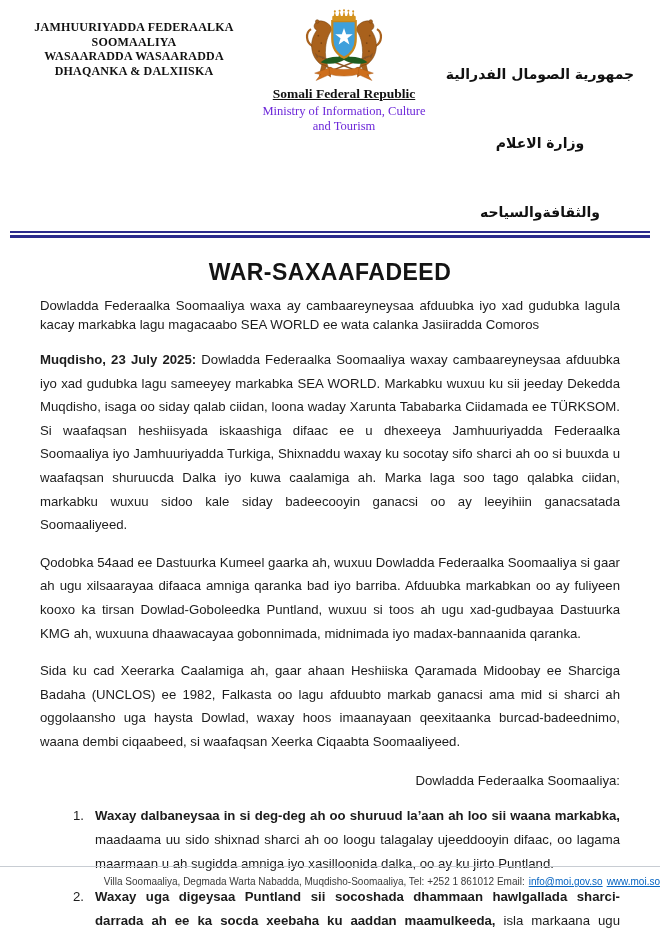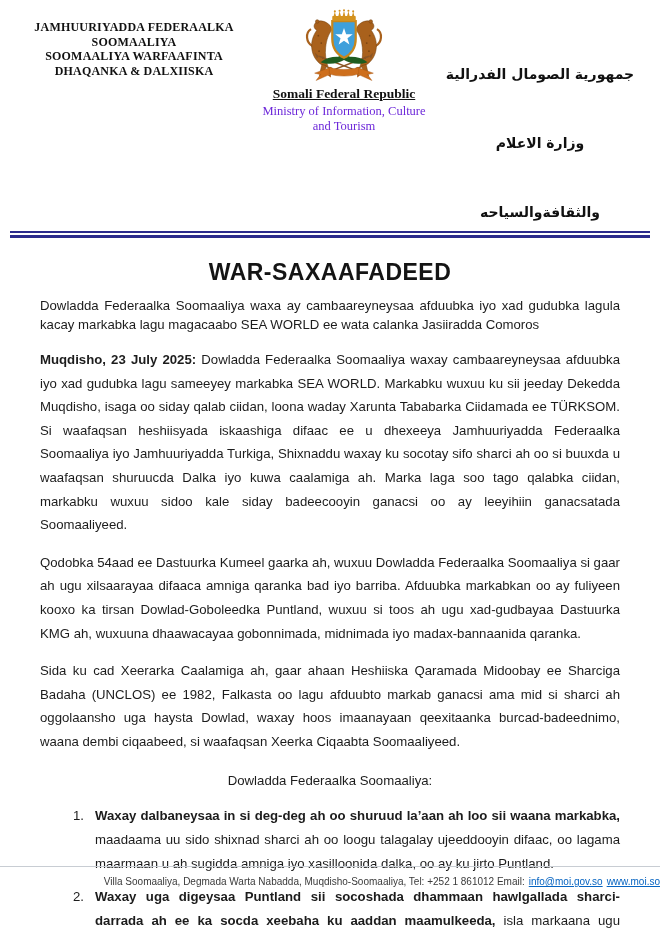--- a/index.html
+++ b/index.html
@@ -29,21 +29,21 @@
   .rule{margin:8px 10px 0 10px;height:2px;border-top:2px solid #2b2b8c;border-bottom:3px solid #2b2b8c;}
   
   .doc-title{
     text-align:center;margin-top:21px;
     font-size:23px;font-weight:bold;letter-spacing:.5px;color:#141414;
   }
   .content{margin:0 40px;font-size:13.2px;text-align:justify;}
   .intro{margin-top:10px;line-height:19px;}
   .para{margin-top:14px;line-height:23.6px;}
   .bold{font-weight:bold;}
-  .list-heading{margin-top:17px;line-height:20px;text-align:center;}
+  .list-heading{margin-top:17px;line-height:20px;text-align:right;}
   .olist{margin-top:4px;}
   .oitem{display:flex;margin-top:9px;line-height:24px;}
   .oitem .num{flex:none;margin-left:33px;width:22px;text-align:left;}
   .oitem .txt{flex:1;text-align:justify;}
   
   .footer-rule{position:absolute;left:0;right:0;top:866px;border-top:1px solid #c8cdd3;}
   .footer{
     position:absolute;left:0;right:0;top:876px;text-align:right;
     font-size:10px;color:#3a3a3a;font-family:Liberation Sans, sans-serif;
   }
@@ -51,21 +51,21 @@
 </style>
 </head>
 <body>
 
 <div class="page">
 
   <div class="header">
     <div class="h-left">
       <span>JAMHUURIYADDA FEDERAALKA</span>
       <span>SOOMAALIYA</span>
-      <span>SOOMAALIYA WARFAAFINTA</span>
+      <span>WASAARADDA WASAARADDA</span>
       <span>DHAQANKA &amp; DALXIISKA</span>
     </div>
 
     <div class="h-center">
       <svg class="emblem" viewBox="0 0 120 100" aria-hidden="true">
 
         <g id="leo" fill="#a9611c" stroke="#71400f" stroke-width="0.7">
           <path d="M17 50 C8 45 7 32 15 27" fill="none" stroke="#a9611c" stroke-width="3"></path>
           <path d="M41 22 C33 14 23 14 20 20 C18 23.5 20 27 23 28.5 C18 35 15 44 16 53 C17 63 22 71 30 76 L39 80 C35 71 34 61 35 52 C36 42 39 33 44 28 Z"></path>
           <circle cx="23.5" cy="16.5" r="2.4"></circle>

